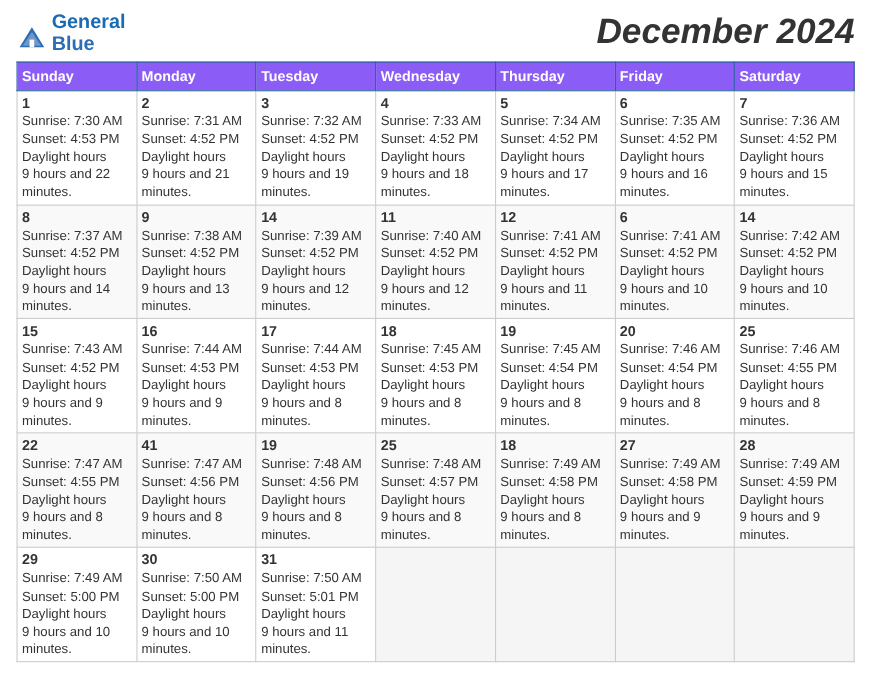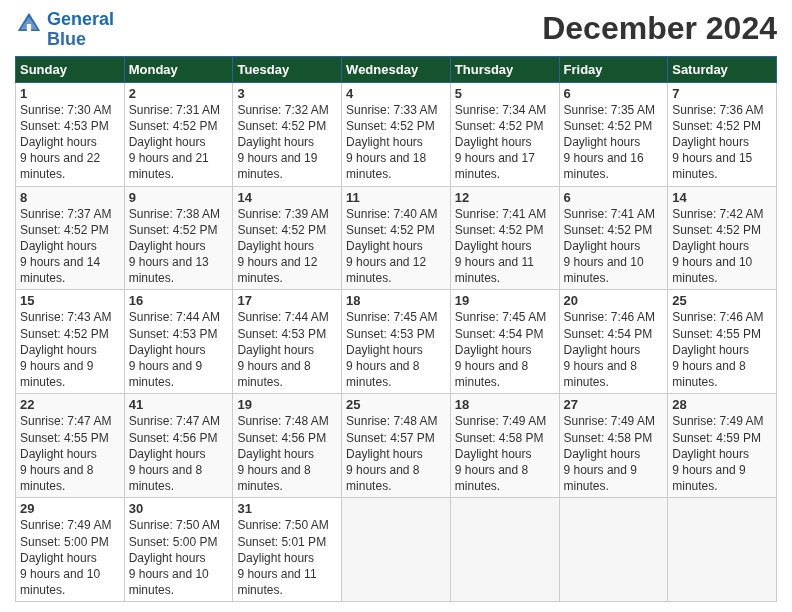--- a/index.html
+++ b/index.html
@@ -15,54 +15,55 @@
       padding: 10px 15px 10px 15px;
     }
     .header-row {
       display: flex;
       justify-content: space-between;
       align-items: flex-start;
       margin-bottom: 6px;
     }
     .logo {
       display: flex;
-      align-items: flex-start;
+      align-items: flex-end;
       gap: 4px;
     }
     .logo-text {
       font-size: 18px;
       font-weight: bold;
       color: #333;
       line-height: 1.1;
     }
     .logo-text span {
       color: #1a6bb5;
     }
     .logo-icon {
       width: 28px;
       height: 28px;
     }
     .title-block {
       text-align: center;
+      font-style: italic;
     }
     .month-title {
       font-size: 32px;
       font-weight: bold;
       color: #333;
     }
     .location {
       font-size: 14px;
       color: #555;
     }
     table {
       width: 100%;
       border-collapse: collapse;
     }
     th {
-      background-color: #14532d;
+      background-color: #8b5cf6;
       color: #fff;
       font-size: 13px;
       font-weight: bold;
       padding: 5px 4px;
       text-align: left;
       border: 1px solid #2a5fa0;
     }
     td {
       border: 1px solid #ccc;
       vertical-align: top;

